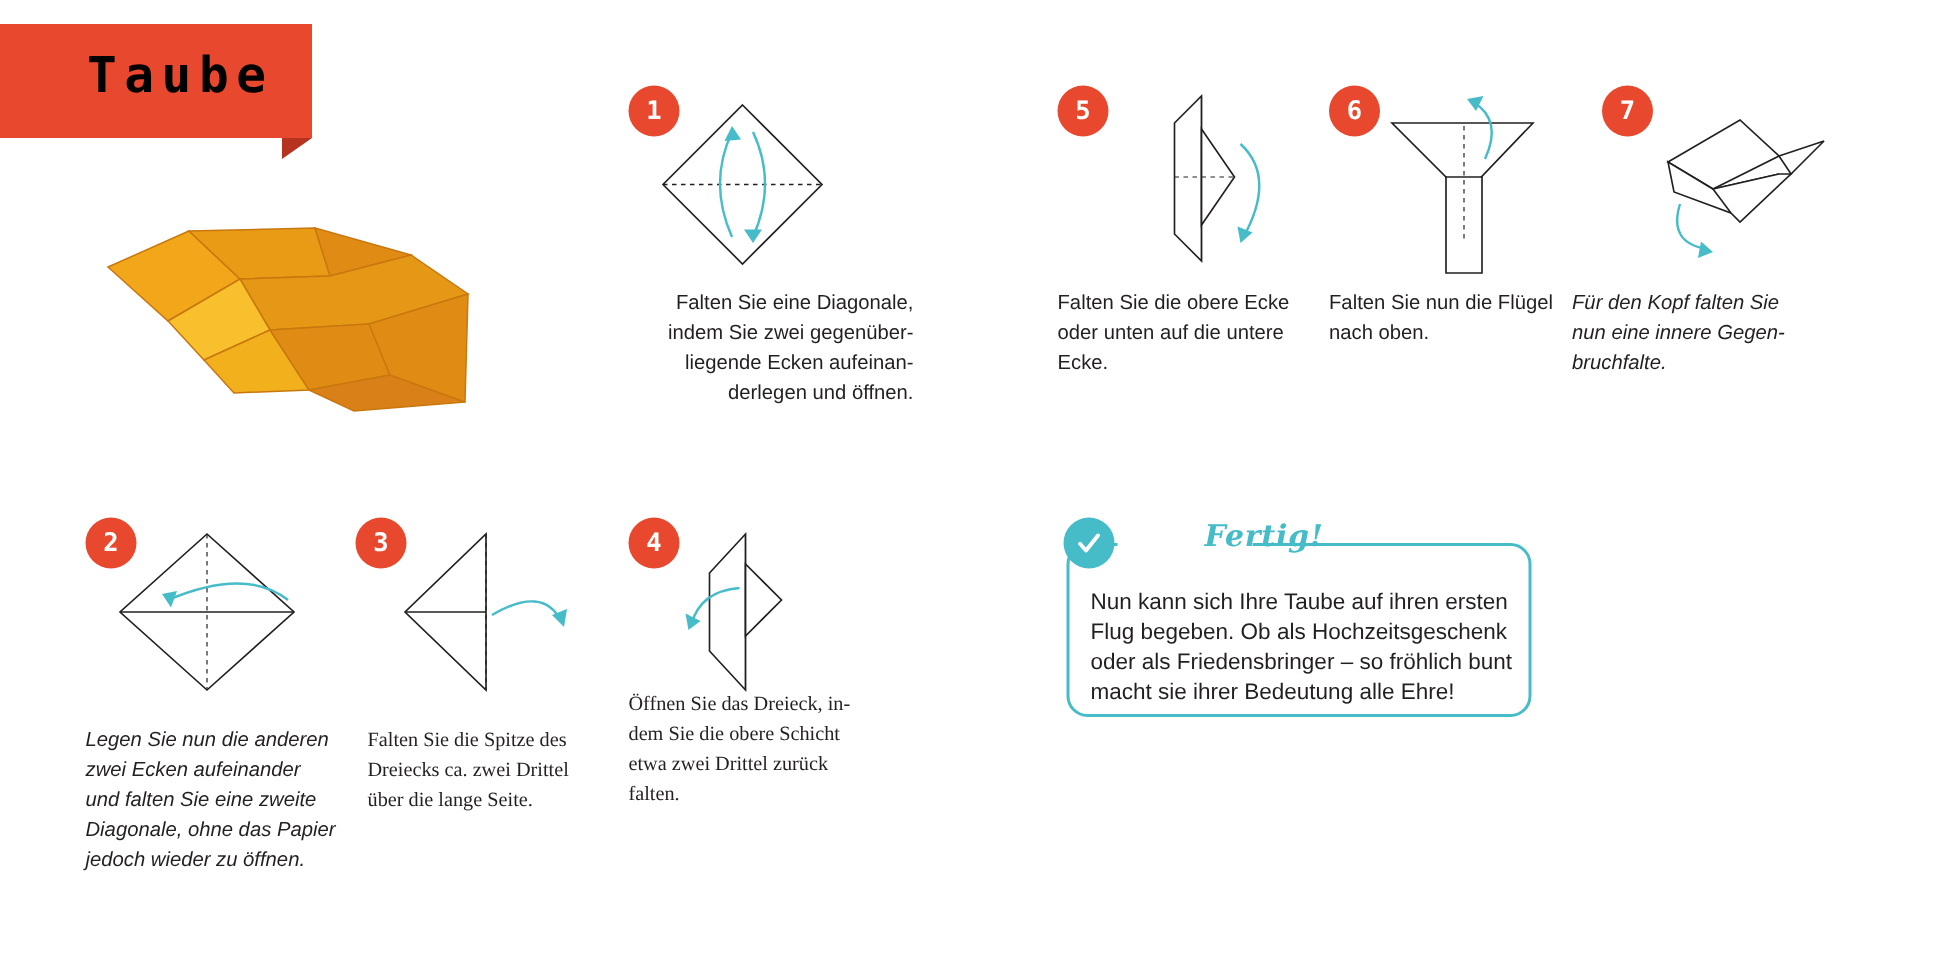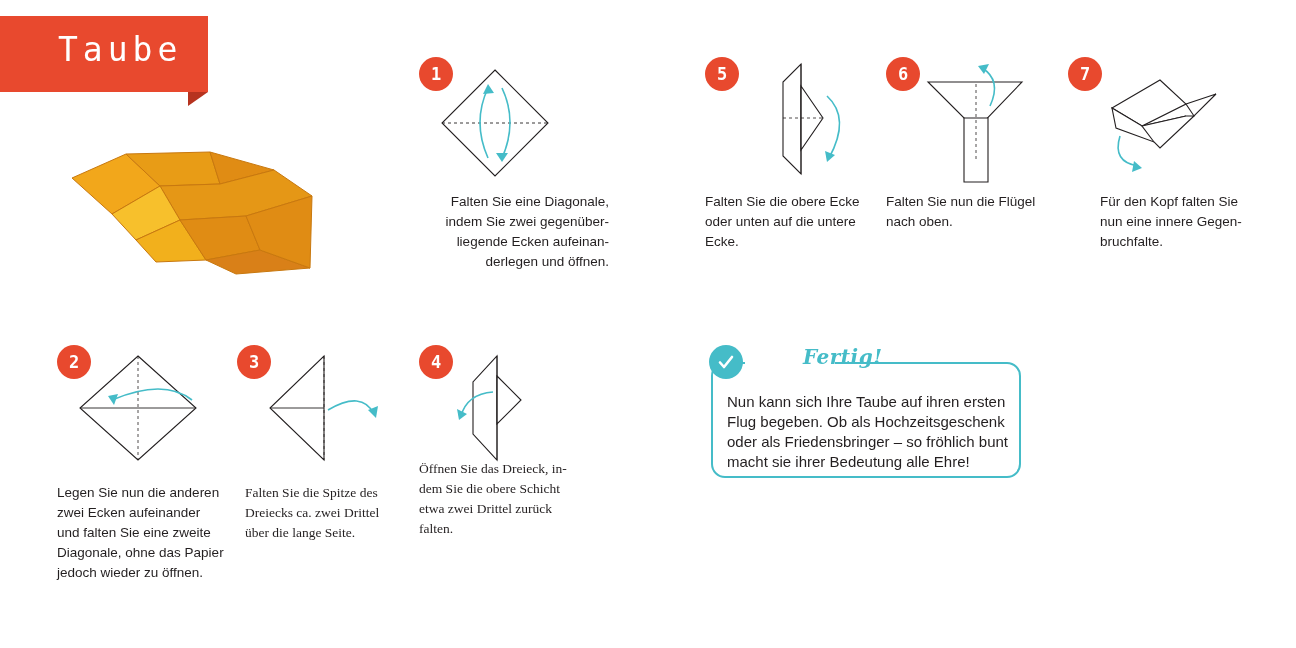--- a/index.html
+++ b/index.html
@@ -23,24 +23,24 @@
     top: 16px;
     width: 208px;
     height: 76px;
     background: #e8492e;
   }
   .title-banner .title-text {
     position: absolute;
     left: 58px;
     top: 14px;
     font-family: "DejaVu Sans Mono", monospace;
-    font-weight: normal;
+    font-weight: bold;
     font-size: 33px;
     letter-spacing: 5px;
-    color: #ffffff;
+    color: #000000;
     white-space: nowrap;
     text-align: right;
   }
   .title-banner .fold {
     position: absolute;
     left: 188px;
     top: 76px;
     width: 0;
     height: 0;
     border-left: 20px solid #b6331f;
@@ -185,21 +185,21 @@
   <div class="step-badge" style="left:57px; top:345px;">2</div>
   <div class="step-figure" style="left:72px; top:348px;">
     <svg width="140" height="115" viewBox="0 0 140 115">
       <polygon points="66,8 124,60 66,112 8,60" fill="#ffffff" stroke="#231f20" stroke-width="1.1"></polygon>
       <line x1="8" y1="60" x2="124" y2="60" stroke="#231f20" stroke-width="0.9"></line>
       <line x1="66" y1="8" x2="66" y2="112" stroke="#231f20" stroke-width="0.8" stroke-dasharray="3,3"></line>
       <path d="M120 52 Q92 30 40 52" fill="none" stroke="#45bcc8" stroke-width="1.6"></path>
       <polygon points="36,48 46,46 42,57" fill="#45bcc8"></polygon>
     </svg>
   </div>
-  <div class="step-caption" style="left:57px; top:483px; width:200px;">Legen Sie nun die anderen
+  <div class="step-caption" style="left:57px; top:483px; width:200px;font-style:italic;">Legen Sie nun die anderen
 zwei Ecken aufeinander
 und falten Sie eine zweite
 Diagonale, ohne das Papier
 jedoch wieder zu öffnen.</div>
 </div>
 
 <div class="step">
   <div class="step-badge" style="left:237px; top:345px;">3</div>
   <div class="step-figure" style="left:262px; top:348px;">
     <svg width="130" height="120" viewBox="0 0 130 120">
@@ -269,21 +269,21 @@
   <div class="step-figure" style="left:1090px; top:70px;">
     <svg width="130" height="110" viewBox="0 0 130 110">
       <polygon points="22,38 70,10 96,34 52,56" fill="#ffffff" stroke="#231f20" stroke-width="1.1"></polygon>
       <polygon points="96,34 126,24 104,46" fill="#ffffff" stroke="#231f20" stroke-width="1.1"></polygon>
       <polygon points="22,38 52,56 96,46 64,72 26,58" fill="#ffffff" stroke="#231f20" stroke-width="1.1"></polygon>
       <polygon points="52,56 96,46 104,46 70,78 64,72" fill="#ffffff" stroke="#231f20" stroke-width="1.1"></polygon>
       <path d="M30 66 Q22 92 48 96" fill="none" stroke="#45bcc8" stroke-width="1.6"></path>
       <polygon points="52,98 42,102 44,91" fill="#45bcc8"></polygon>
     </svg>
   </div>
-  <div class="step-caption" style="left:1100px; top:192px; width:175px;">Für den Kopf falten Sie
+  <div class="step-caption" style="left:1048px; top:192px; width:175px;font-style:italic;">Für den Kopf falten Sie
 nun eine innere Gegen-
 bruchfalte.</div>
 </div>
 
 <div class="finish-box"></div>
 <div class="finish-gap"></div>
 <div class="finish-check">
   <svg width="20" height="20" viewBox="0 0 20 20">
     <path d="M4 10.5 L8 15 L16 5" fill="none" stroke="#ffffff" stroke-width="2.6" stroke-linecap="round" stroke-linejoin="round"></path>
   </svg>

